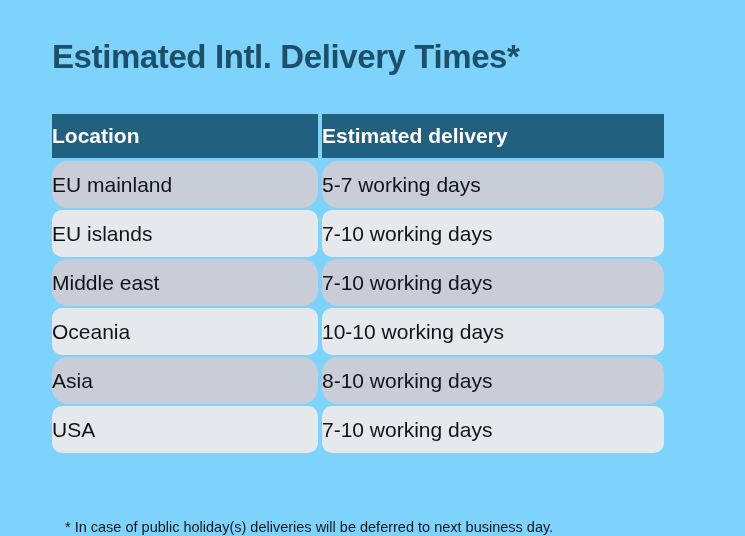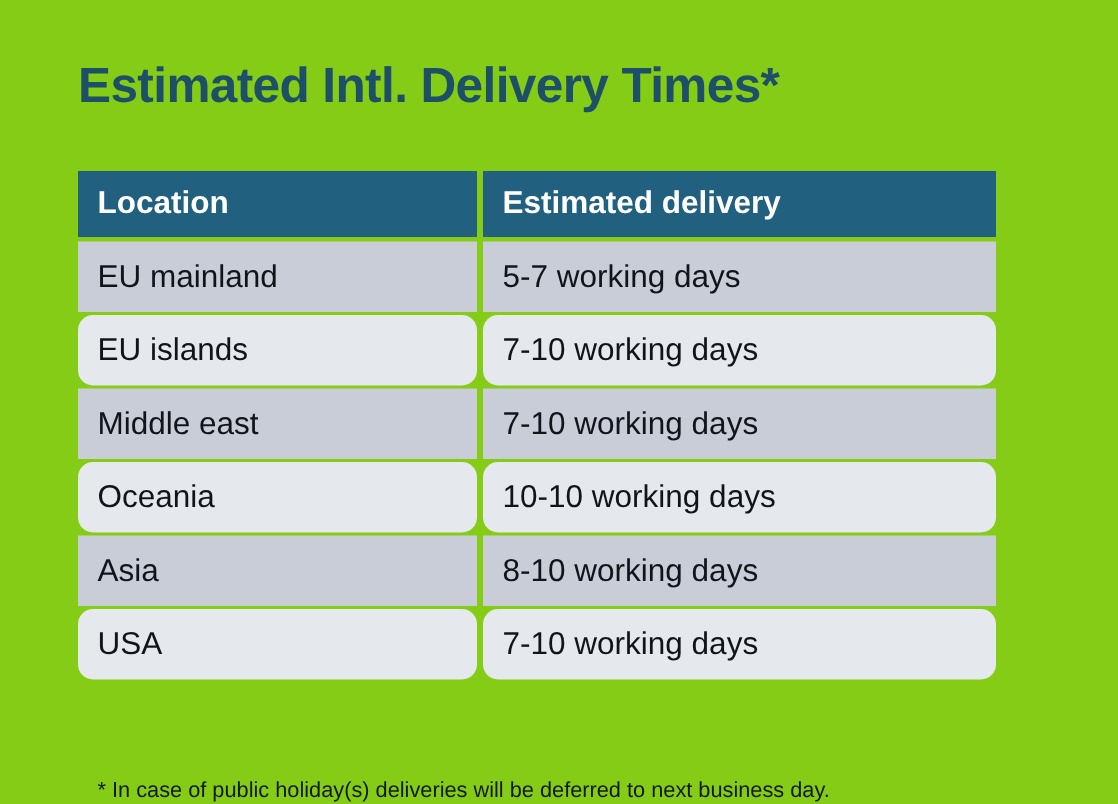--- a/index.html
+++ b/index.html
@@ -12,21 +12,21 @@
     height: 536px;
     overflow: hidden;
     font-family: "Liberation Sans", sans-serif;
     -webkit-font-smoothing: antialiased;
   }
 
   #page {
     position: relative;
     width: 745px;
     height: 536px;
-    background: #84cc16;
+    background: #7dd3fc;
   }
 
   
   .page-title {
     position: absolute;
     left: 52px;
     top: 36px;
     font-size: 33px;
     font-weight: bold;
     letter-spacing: -0.4px;
@@ -47,21 +47,20 @@
     display: flex;
     width: 100%;
     margin-bottom: 2px;
   }
 
   .cell {
     box-sizing: border-box;
     height: 47px;
     display: flex;
     align-items: center;
-    padding-left: 13px;
     font-size: 21px;
     color: #111418;
     white-space: nowrap;
     overflow: hidden;
   }
 
   .cell-location {
     width: 266px;
     margin-right: 4px;
   }
@@ -79,20 +78,21 @@
     font-size: 21px;
     height: 44px;
   }
   .header-row {
     margin-bottom: 3px;
   }
 
   
   .row-dark .cell {
     background: #c9cdd7;
+    border-radius: 16px;
   }
   .row-light .cell {
     background: #e5e8ec;
     border-radius: 10px;
   }
 
   
   .footnote {
     position: absolute;
     left: 65px;

